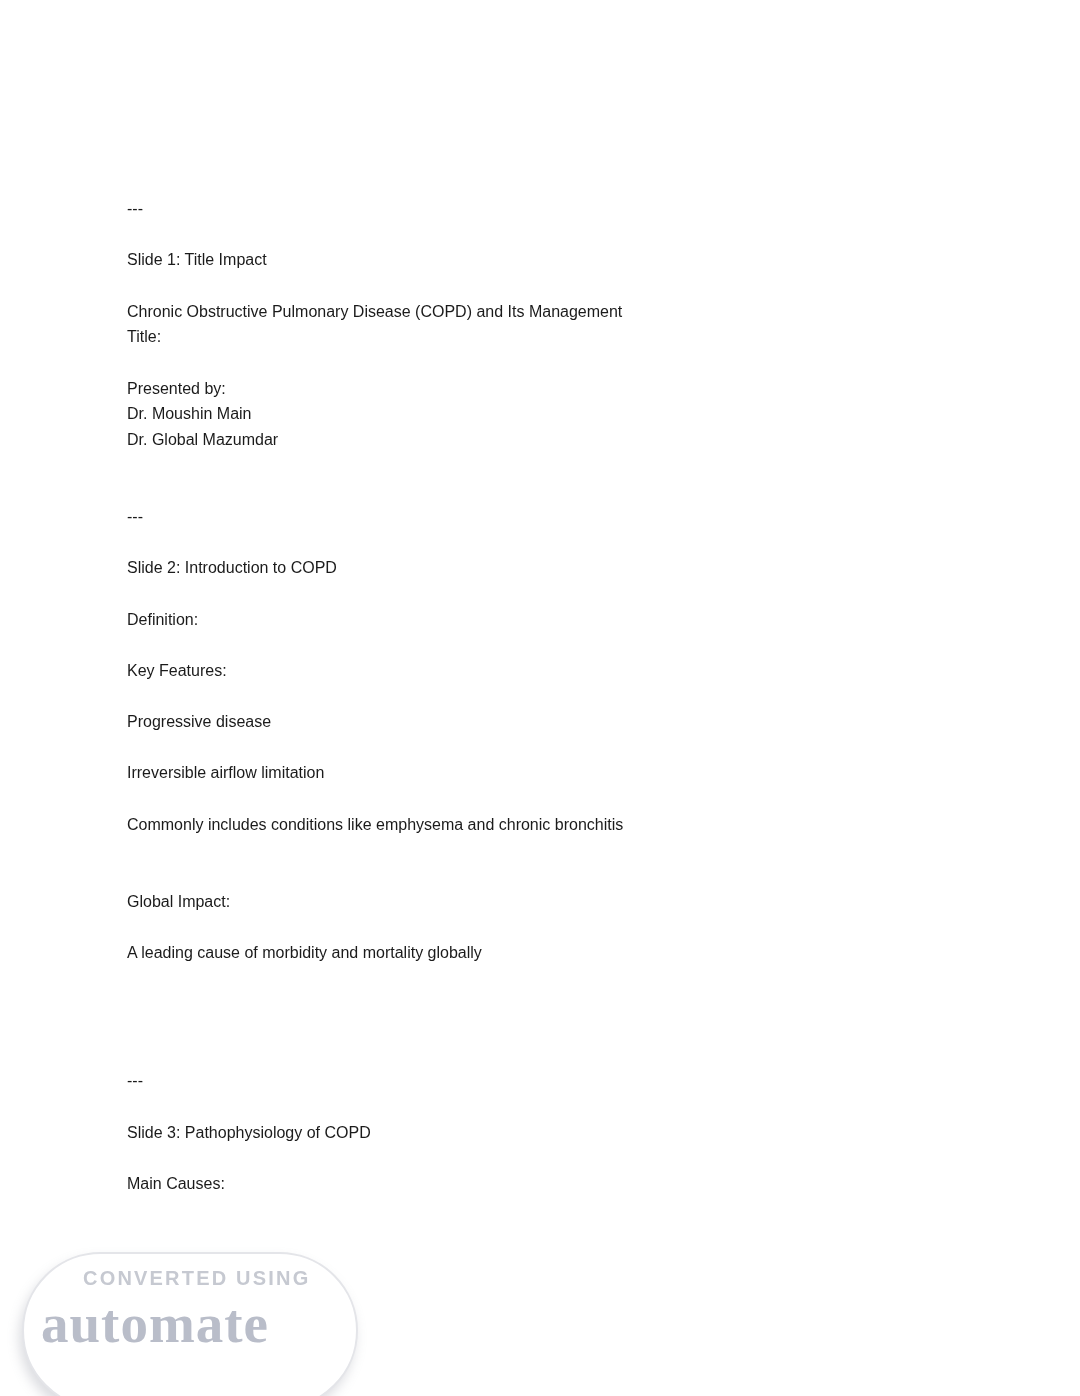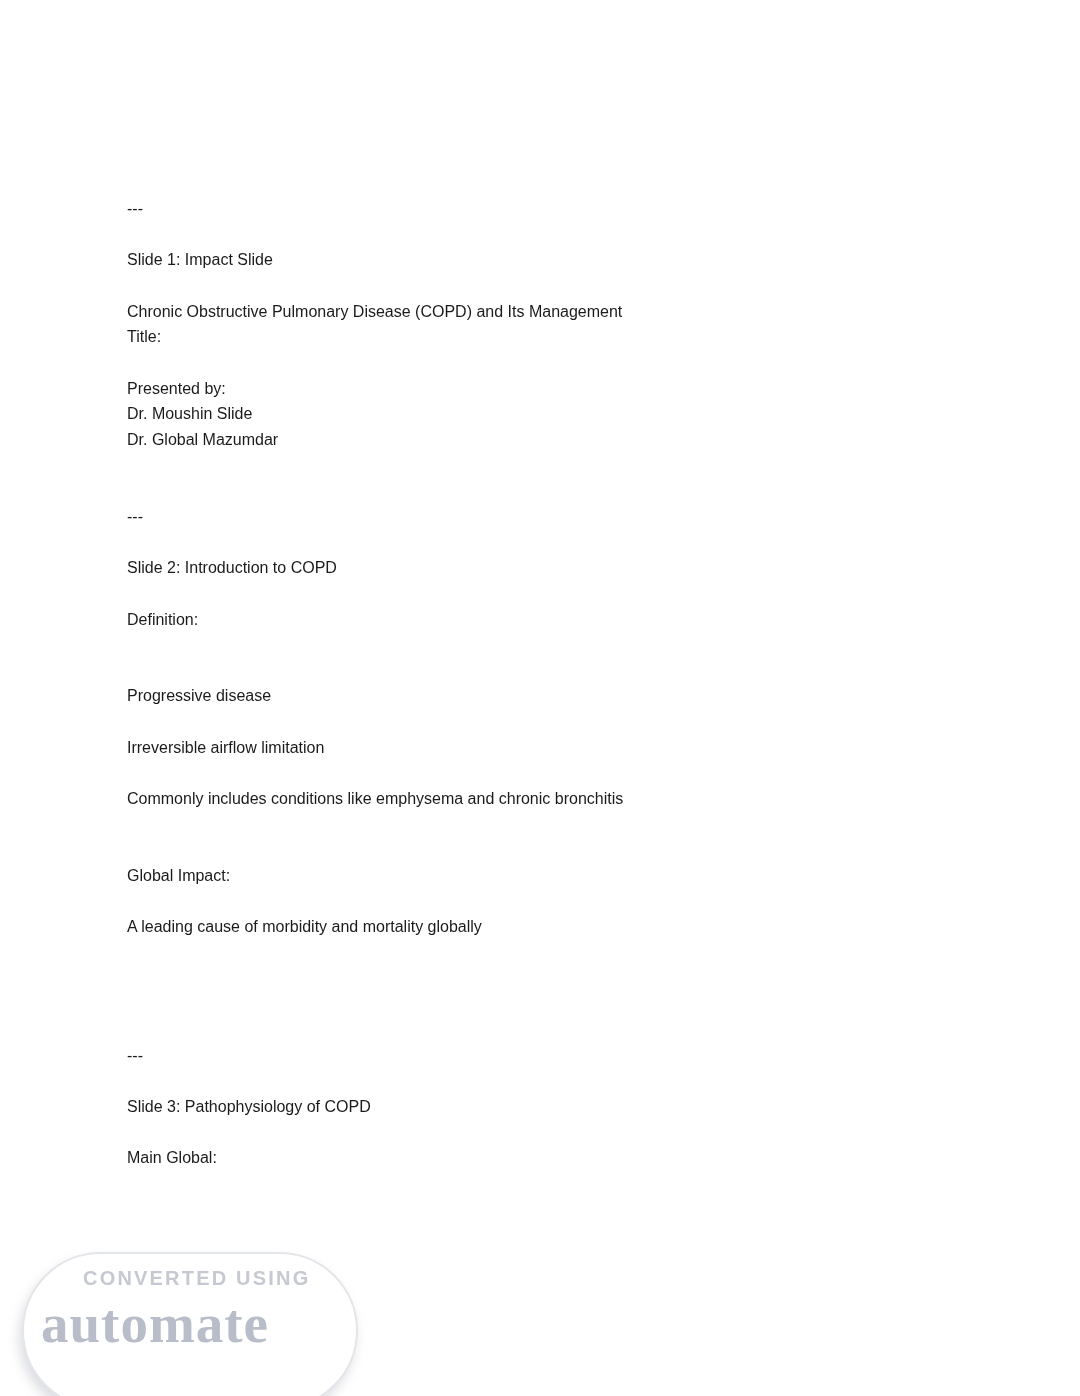--- a/index.html
+++ b/index.html
@@ -97,33 +97,33 @@
     <div class="wm-line1">CONVERTED USING</div>
     <div class="wm-line2">automate</div>
   </div>
 
   <div class="doc-text">
 
       <div class="line">---</div>
 
       <div class="line"></div>
 
-      <div class="line">Slide 1: Impact Slide</div>
+      <div class="line">Slide 1: Title Impact</div>
 
       <div class="line"></div>
 
       <div class="line">Chronic Obstructive Pulmonary Disease (COPD) and Its Management</div>
 
       <div class="line">Title:</div>
 
       <div class="line"></div>
 
       <div class="line">Presented by:</div>
 
-      <div class="line">Dr. Moushin Slide</div>
+      <div class="line">Dr. Moushin Main</div>
 
       <div class="line">Dr. Global Mazumdar</div>
 
 
       <div class="line"></div>
 
       <div class="line"></div>
 
       <div class="line">---</div>
 
@@ -131,20 +131,21 @@
 
       <div class="line">Slide 2: Introduction to COPD</div>
 
       <div class="line"></div>
 
       <div class="line">Definition:</div>
 
 
       <div class="line"></div>
 
+      <div class="line">Key Features:</div>
 
       <div class="line"></div>
 
       <div class="line">Progressive disease</div>
 
       <div class="line"></div>
 
       <div class="line">Irreversible airflow limitation</div>
 
       <div class="line"></div>
@@ -170,16 +171,16 @@
       <div class="line"></div>
 
       <div class="line">---</div>
 
       <div class="line"></div>
 
       <div class="line">Slide 3: Pathophysiology of COPD</div>
 
       <div class="line"></div>
 
-      <div class="line">Main Global:</div>
+      <div class="line">Main Causes:</div>
     </div>
 
 </div>
 
 </body></html>

